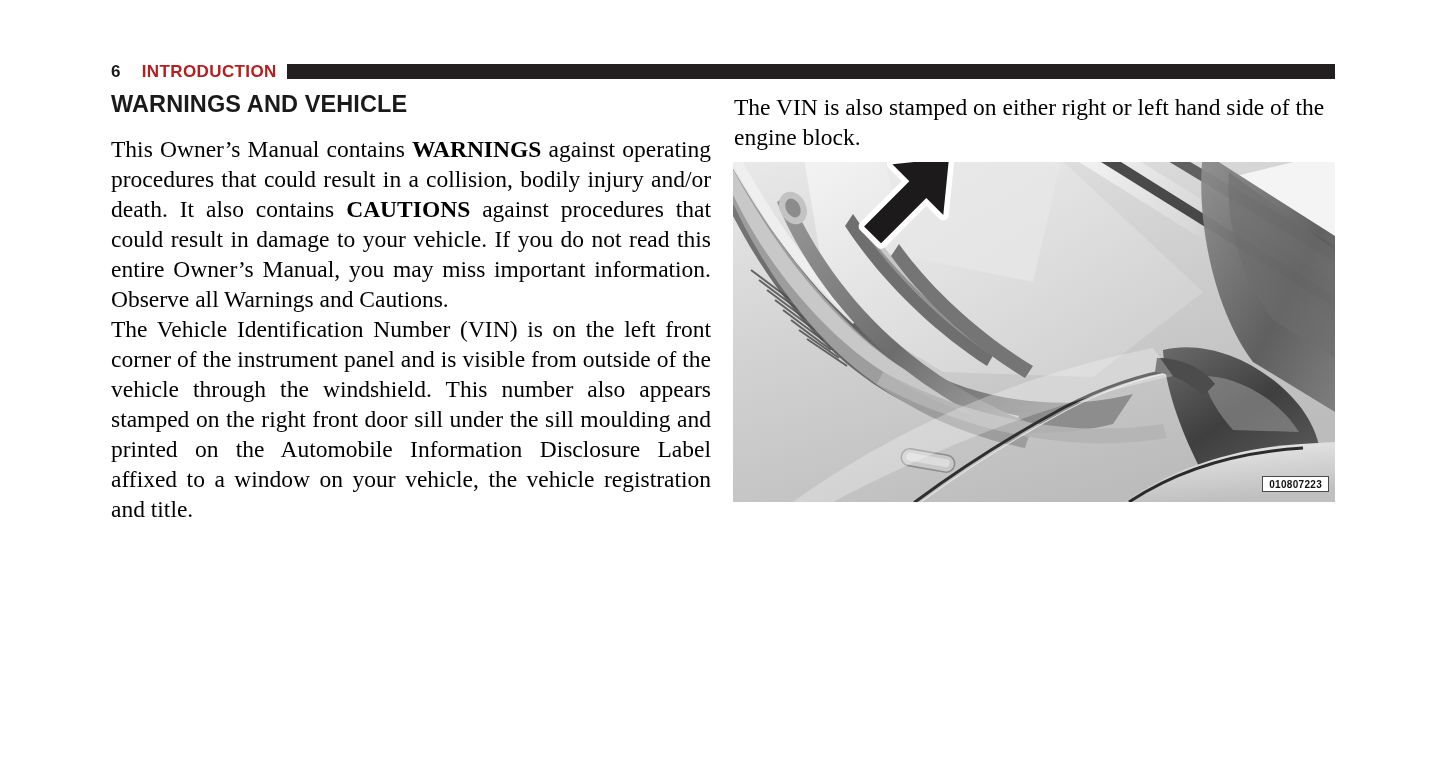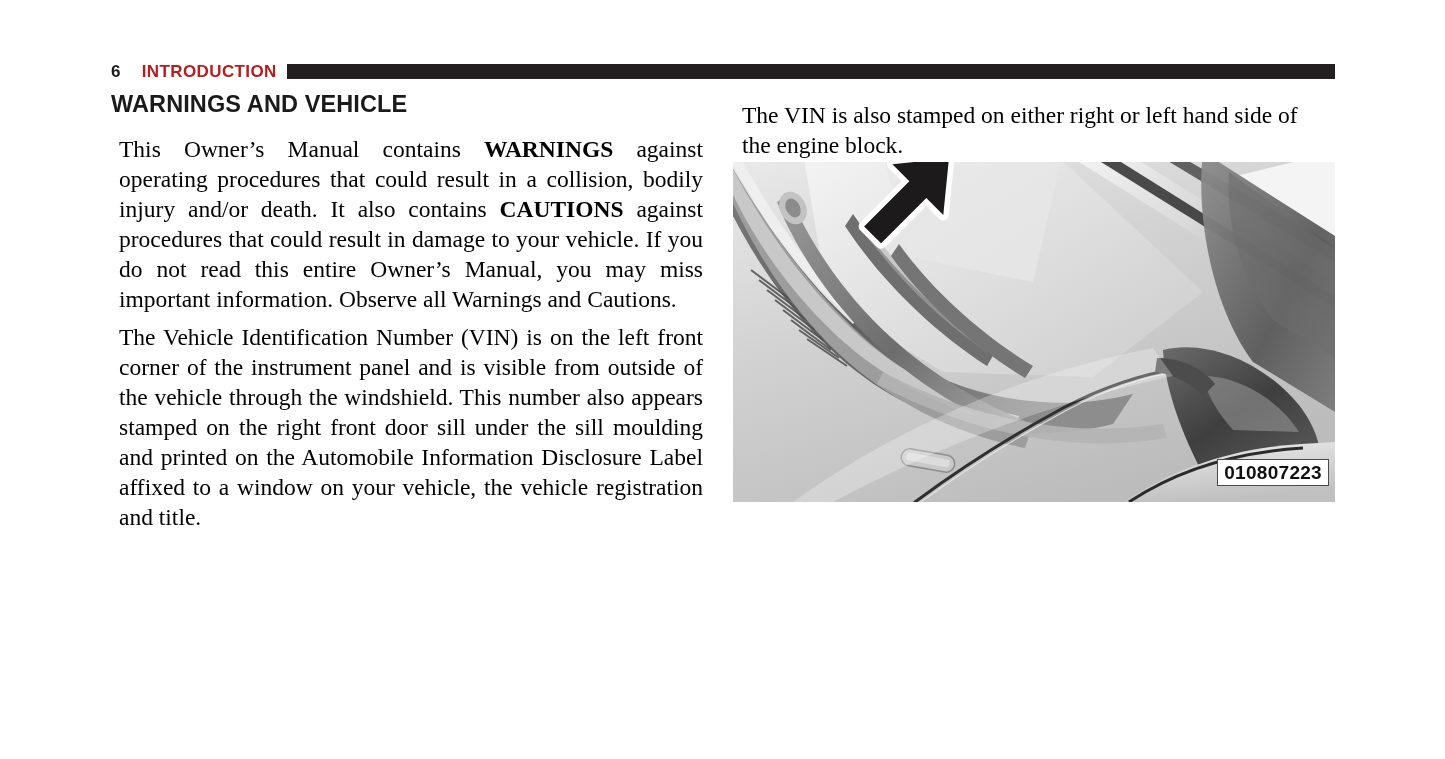--- a/index.html
+++ b/index.html
@@ -75,21 +75,21 @@
     color: #1a1a1a;
   }
   h2.heading.second {
     margin-top: 42px;
   }
 
   p.body {
     font-family: "Liberation Serif", serif;
     font-size: 23.5px;
     line-height: 30px;
-    margin: 8px;
+    margin: 0;
     text-align: justify;
     text-justify: inter-word;
     color: #000000;
     hyphens: manual;
   }
   p.body .b {
     font-weight: bold;
   }
   p.body.ragged {
     text-align: left;
@@ -112,27 +112,27 @@
   .photo-canvas {
     position: absolute;
     inset: 0;
     width: 100%;
     height: 100%;
     display: block;
   }
   .credit {
     position: absolute;
     right: 6px;
-    bottom: 16px;
+    bottom: 10px;
     background: #ffffff;
     border: 1px solid #4a4a4a;
     padding: 2px 6px 1px 6px;
     font-family: "Liberation Sans", sans-serif;
     font-weight: bold;
-    font-size: 19px;
+    font-size: 10px;
     letter-spacing: 0.3px;
     line-height: 1.15;
     color: #111111;
   }
   .caption {
     margin-top: 14px;
     text-align: center;
     font-family: "Liberation Serif", serif;
     font-weight: bold;
     font-size: 21.5px;

